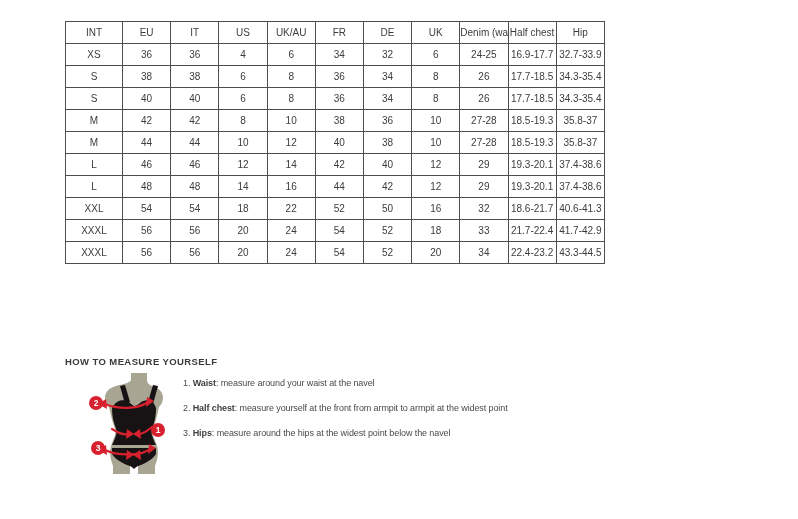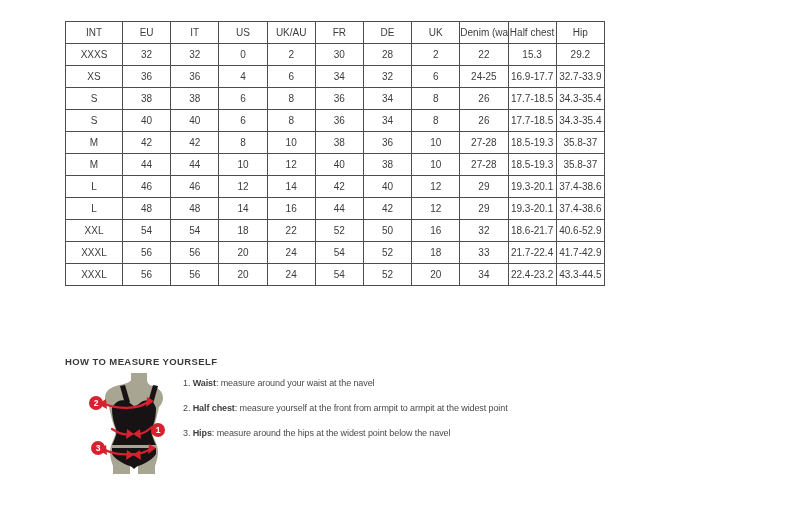--- a/index.html
+++ b/index.html
@@ -63,33 +63,20 @@
         <th data-name="column-header">FR</th>
         <th data-name="column-header">DE</th>
         <th data-name="column-header">UK</th>
         <th data-name="column-header">Denim (waist)</th>
         <th data-name="column-header">Half chest</th>
         <th data-name="column-header">Hip</th>
       </tr>
     </thead>
     <tbody>
       <tr data-name="table-row">
-        <td data-name="table-cell">XXXS</td>
-        <td data-name="table-cell">32</td>
-        <td data-name="table-cell">32</td>
-        <td data-name="table-cell">0</td>
-        <td data-name="table-cell">2</td>
-        <td data-name="table-cell">30</td>
-        <td data-name="table-cell">28</td>
-        <td data-name="table-cell">2</td>
-        <td data-name="table-cell">22</td>
-        <td data-name="table-cell">15.3</td>
-        <td data-name="table-cell">29.2</td>
-      </tr>
-      <tr data-name="table-row">
         <td data-name="table-cell">XS</td>
         <td data-name="table-cell">36</td>
         <td data-name="table-cell">36</td>
         <td data-name="table-cell">4</td>
         <td data-name="table-cell">6</td>
         <td data-name="table-cell">34</td>
         <td data-name="table-cell">32</td>
         <td data-name="table-cell">6</td>
         <td data-name="table-cell">24-25</td>
         <td data-name="table-cell">16.9-17.7</td>
@@ -177,21 +164,21 @@
         <td data-name="table-cell">XXL</td>
         <td data-name="table-cell">54</td>
         <td data-name="table-cell">54</td>
         <td data-name="table-cell">18</td>
         <td data-name="table-cell">22</td>
         <td data-name="table-cell">52</td>
         <td data-name="table-cell">50</td>
         <td data-name="table-cell">16</td>
         <td data-name="table-cell">32</td>
         <td data-name="table-cell">18.6-21.7</td>
-        <td data-name="table-cell">40.6-52.9</td>
+        <td data-name="table-cell">40.6-41.3</td>
       </tr>
       <tr data-name="table-row">
         <td data-name="table-cell">XXXL</td>
         <td data-name="table-cell">56</td>
         <td data-name="table-cell">56</td>
         <td data-name="table-cell">20</td>
         <td data-name="table-cell">24</td>
         <td data-name="table-cell">54</td>
         <td data-name="table-cell">52</td>
         <td data-name="table-cell">18</td>

